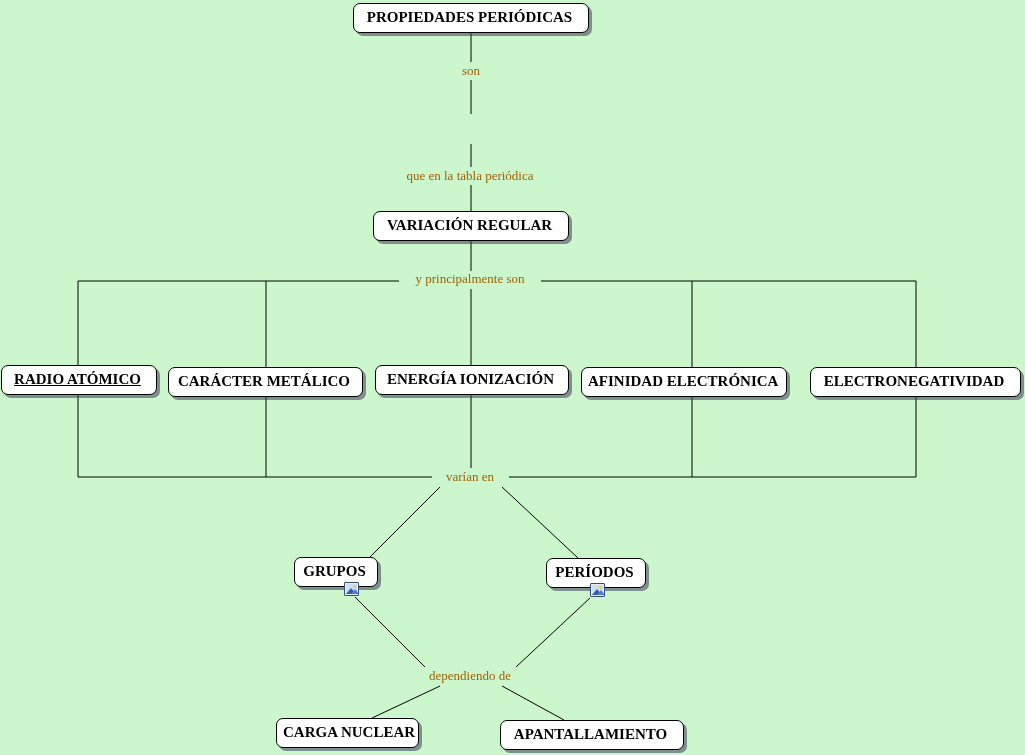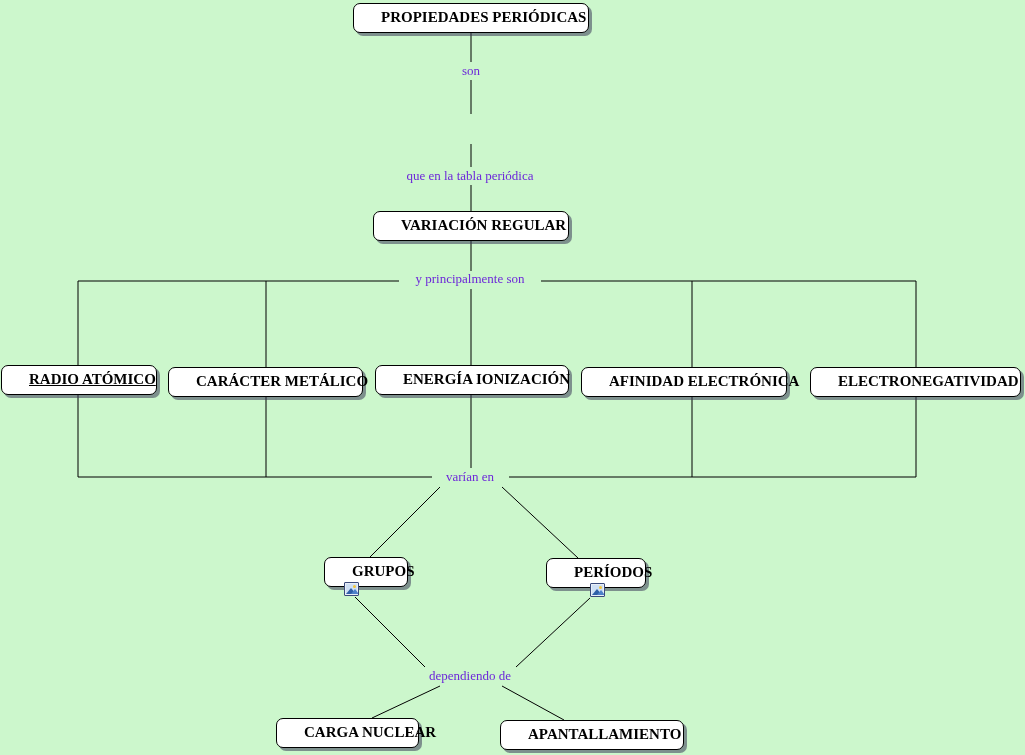--- a/index.html
+++ b/index.html
@@ -29,29 +29,29 @@
   .node {
     position: absolute;
     background: #ffffff;
     border: 1px solid #000000;
     border-radius: 7px;
     box-shadow: 3px 3px 0 rgba(60,60,90,0.55);
     font-weight: bold;
     font-size: 15px;
     color: #000000;
     line-height: 1;
-    padding: 6px 9px 7px 27px;
+    padding: 6px 9px 7px 6px;
     white-space: nowrap;
     box-sizing: border-box;
     text-align: center;
   }
   .label {
     position: absolute;
     font-size: 13px;
-    color: #6d28d9;
+    color: #a16207;
     background: #ccf7cc;
     white-space: nowrap;
     padding: 0 4px;
     font-weight: normal;
   }
   .picicon {
     position: absolute;
     width: 15px;
     height: 14px;
     background: #e8eef8;
@@ -144,21 +144,21 @@
   <div class="node" style="left:1px; top:365px; width:156px;text-decoration:underline;">RADIO ATÓMICO</div>
 
   <div class="node" style="left:168px; top:367px; width:195px;">CARÁCTER METÁLICO</div>
 
   <div class="node" style="left:375px; top:365px; width:194px;">ENERGÍA IONIZACIÓN</div>
 
   <div class="node" style="left:581px; top:367px; width:206px;">AFINIDAD ELECTRÓNICA</div>
 
   <div class="node" style="left:810px; top:367px; width:211px;">ELECTRONEGATIVIDAD</div>
 
-  <div class="node" style="left:324px; top:557px; width:84px;">GRUPOS</div>
+  <div class="node" style="left:294px; top:557px; width:84px;">GRUPOS</div>
 
   <div class="node" style="left:546px; top:558px; width:100px;">PERÍODOS</div>
 
   <div class="node" style="left:276px; top:718px; width:143px;">CARGA NUCLEAR</div>
 
   <div class="node" style="left:500px; top:720px; width:184px;">APANTALLAMIENTO</div>
 
   <div class="label" style="left:471px; top:63px; transform:translateX(-50%);">son</div>
 
   <div class="label" style="left:470px; top:168px; transform:translateX(-50%);">que en la tabla periódica</div>

